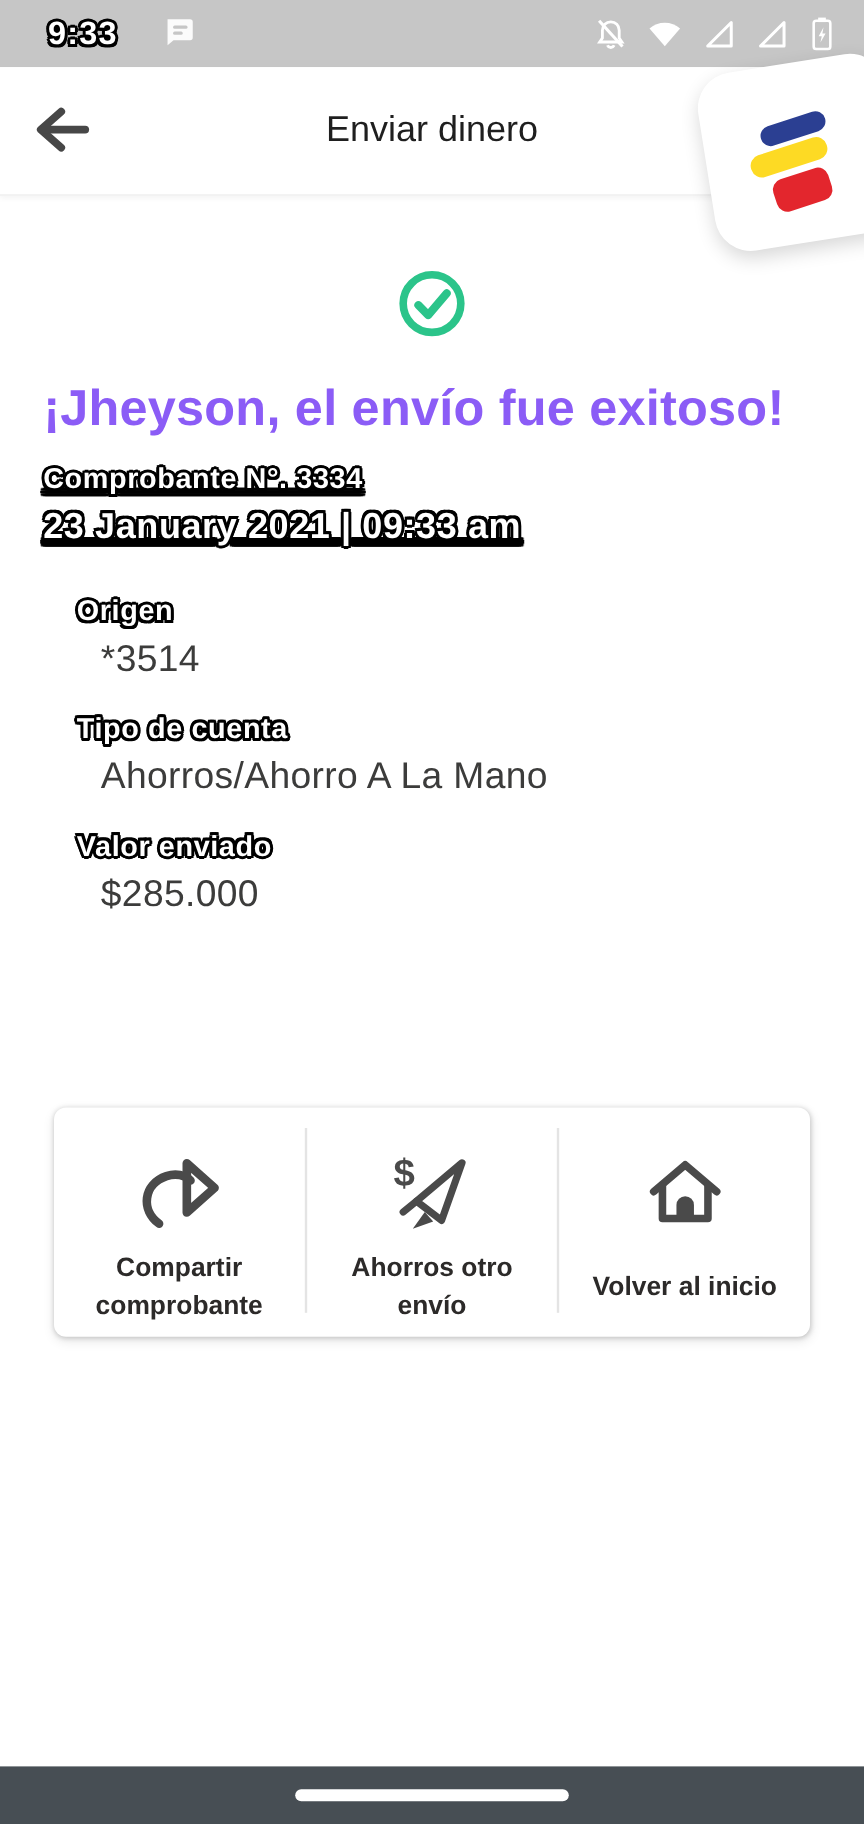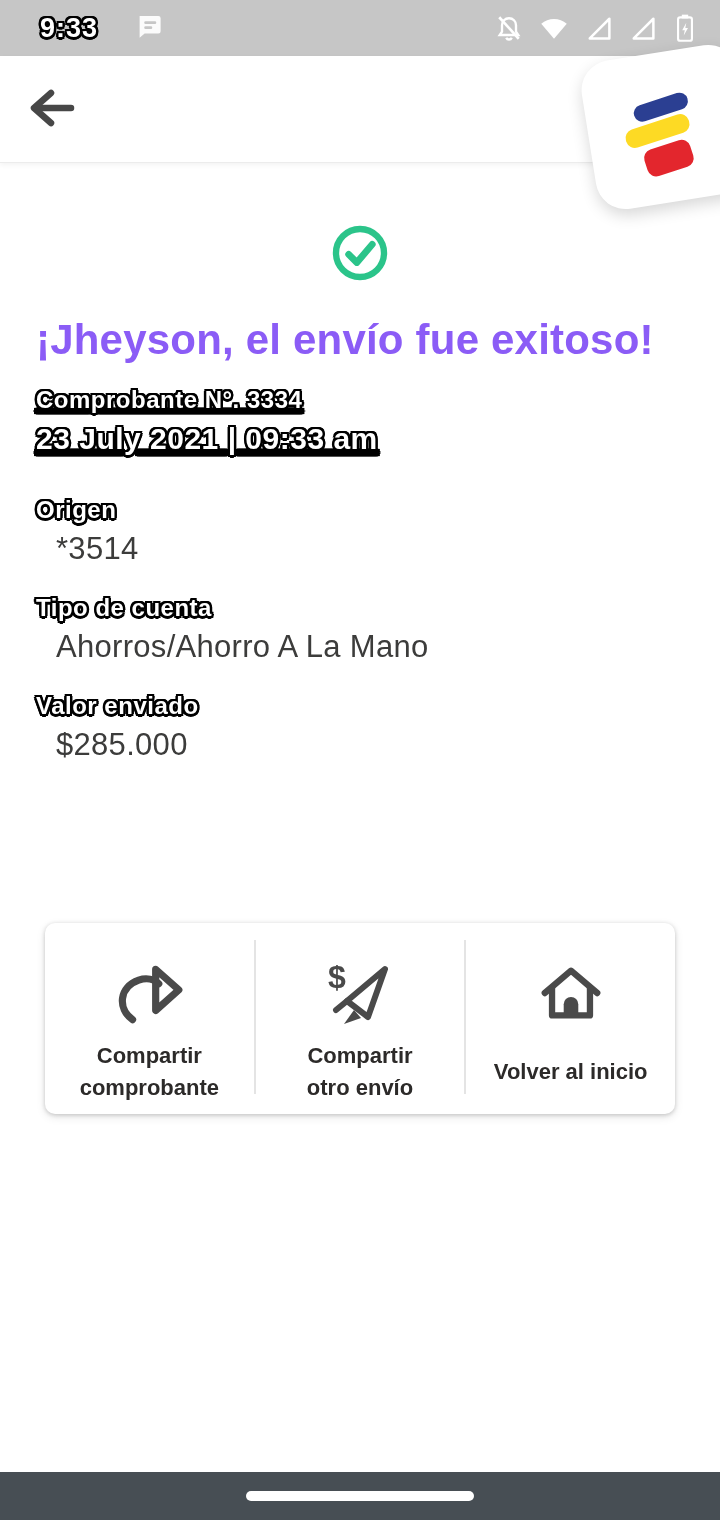--- a/index.html
+++ b/index.html
@@ -83,21 +83,21 @@
   }
   .headline {
     margin-top: 34px;
     font-size: 42px; font-weight: 700; color: #8b5cf6;
     letter-spacing: 0.2px;
   }
   .receipt-meta { margin-top: 22px; text-decoration: underline; }
   .receipt-line { font-size: 24px; font-weight: 700; letter-spacing: 0.5px; }
   .receipt-date { margin-top: 8px; font-size: 30px; font-weight: 700; letter-spacing: 0.5px; }
 
-  .fields { margin-top: 40px; }
+  .fields { margin-top: 40px; margin-left: 28px; }
   .field-group { margin-bottom: 27px; }
   .field-label { font-size: 24px; font-weight: 700; letter-spacing: 0.5px; }
   .field-value {
     margin-top: 7px; padding-left: 20px;
     font-size: 31px; font-weight: 400; color: #3c3c3b;
     letter-spacing: 0.3px;
   }
 
   
   .actions-card {
@@ -189,20 +189,21 @@
 
   <div class="app-bar">
     <button class="back-btn">
       <span>
         <svg width="52" height="48" viewBox="0 0 52 48" fill="none" stroke="#474747" stroke-width="6.5" stroke-linecap="round" stroke-linejoin="round">
           <path d="M25 9 L8 24 L25 39"></path>
           <line x1="10" y1="24" x2="45" y2="24"></line>
         </svg>
       </span>
     </button>
+    <div class="app-title">Enviar dinero</div>
   </div>
 
   <div class="logo-card">
     <div class="logo-bar blue" style="background:#2b3f92"></div>
     <div class="logo-bar yellow" style="background:#fdda24"></div>
     <div class="logo-bar red" style="background:#e3262d"></div>
   </div>
 
   <div class="content">
 
@@ -210,21 +211,21 @@
       <svg width="58" height="58" viewBox="0 0 64 64" fill="none" stroke="#2bc48a">
         <circle cx="32" cy="32" r="26.5" stroke-width="7"></circle>
         <path d="M19.5 33.5 L28.5 42.5 L45.5 22.5" stroke-width="7.5" stroke-linecap="round" stroke-linejoin="round"></path>
       </svg>
     </div>
 
     <h1 class="headline">¡Jheyson, el envío fue exitoso!</h1>
 
     <div class="receipt-meta">
       <div class="receipt-line outlined">Comprobante N°.  3334</div>
-      <div class="receipt-date outlined">23 July 2021  |  09:33 am</div>
+      <div class="receipt-date outlined">23 January 2021  |  09:33 am</div>
     </div>
 
     <div class="fields">
       <div class="field-group">
         <div class="field-label outlined">Origen</div>
         <div class="field-value">*3514</div>
       </div>
       <div class="field-group">
         <div class="field-label outlined">Tipo de cuenta</div>
         <div class="field-value">Ahorros/Ahorro A La Mano</div>
@@ -257,21 +258,21 @@
         <svg width="72" height="72" viewBox="0 0 72 72">
           <text x="4" y="30" font-family="Liberation Sans, sans-serif" font-size="32" font-weight="bold" fill="#4a4a4a">$</text>
           <g fill="none" stroke="#4a4a4a" stroke-width="6" stroke-linejoin="round" stroke-linecap="round">
             <path d="M61 11 L23 43 L44 59 Z"></path>
             <path d="M23 43 L12 52"></path>
           </g>
           <path d="M30 52 L20 66 L37 60 Z" fill="#4a4a4a"></path>
         </svg>
       </span>
       <span class="action-label-box">
-          <span class="action-label">Compartir otro envío</span>
+          <span class="action-label">Ahorros otro envío</span>
         </span>
     </button>
 
     <div class="action-divider"></div>
 
     <button class="action-btn">
       <span class="action-icon-box">
         <svg width="70" height="70" viewBox="0 0 72 72">
           <g fill="none" stroke="#4a4a4a" stroke-width="6.5" stroke-linecap="round" stroke-linejoin="round">
             <path d="M9 35 L36 12 L63 35"></path>

